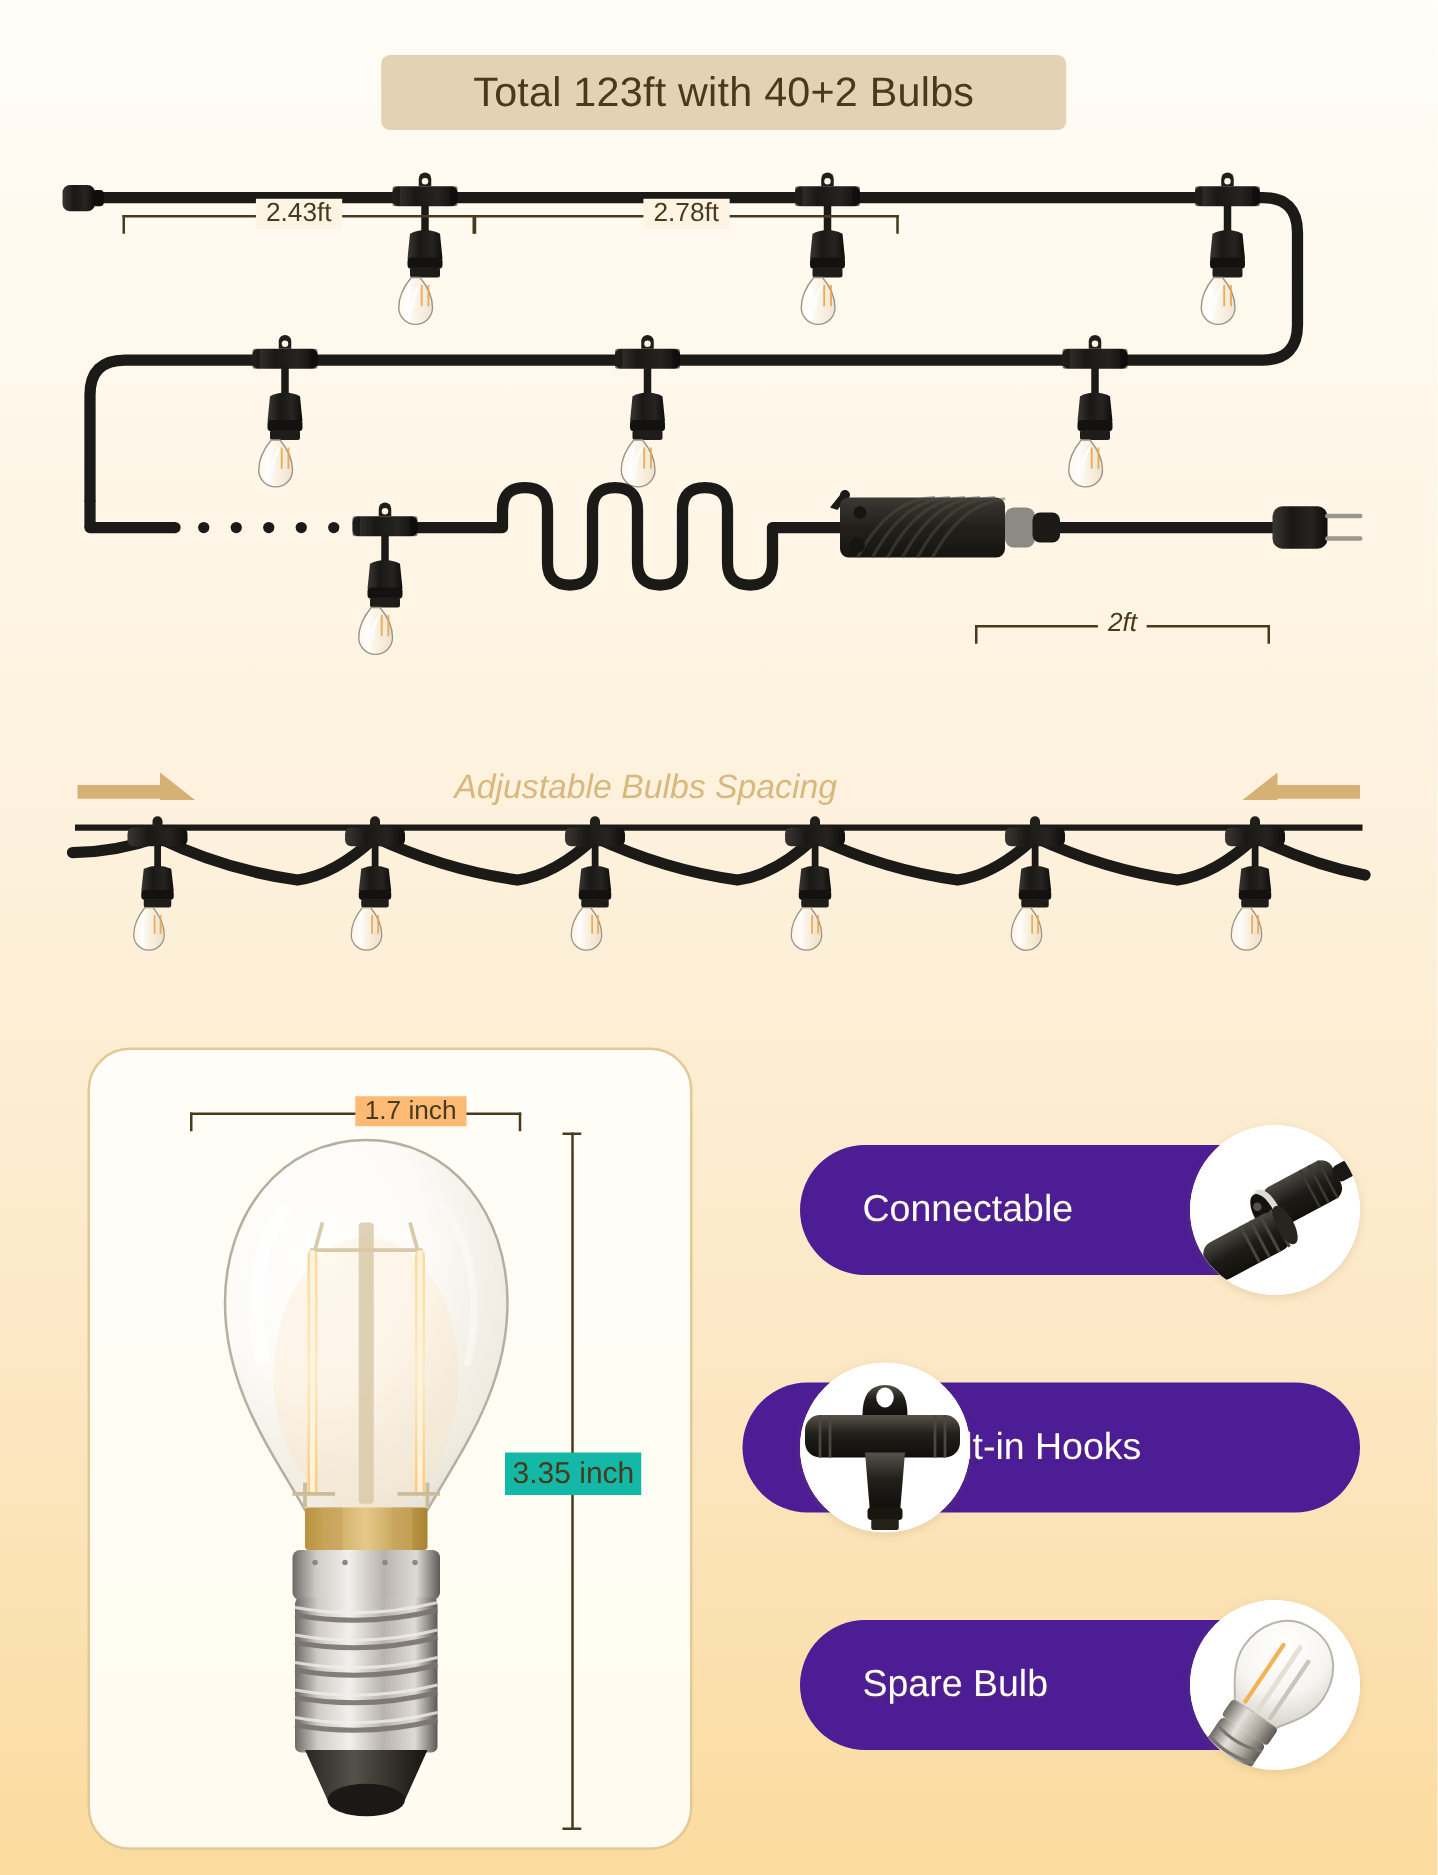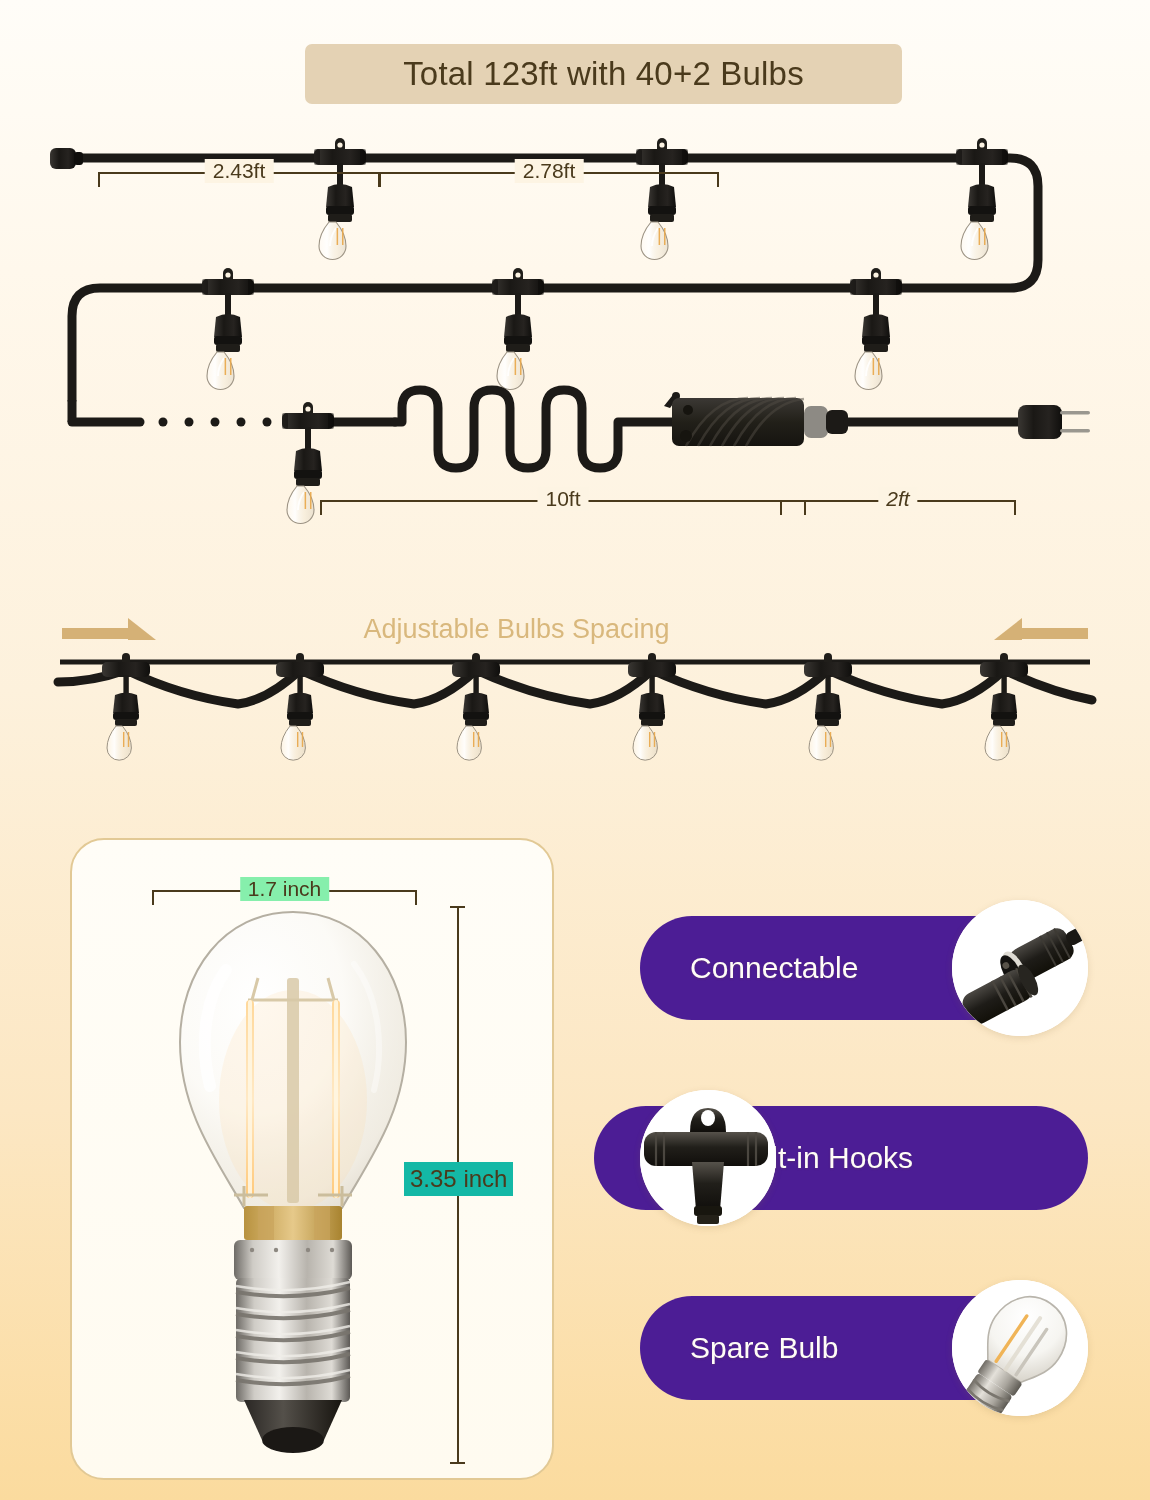--- a/index.html
+++ b/index.html
@@ -7,21 +7,21 @@
     width:1150px;height:1500px;overflow:hidden;
     font-family:"Liberation Sans", sans-serif;
     background:linear-gradient(180deg,#fffdf8 0%,#fff8ec 18%,#fdf1dc 46%,#fce7c3 74%,#fbdb9e 100%);
     position:relative;
   }
   .stage{position:absolute;inset:0;}
   .abs{position:absolute;}
 
   
   #title-banner{
-    left:305px;top:44px;width:597px;height:60px;
+    left:305px;top:44px;width:548px;height:60px;
     background:#e4d2b4;border-radius:7px;
     display:flex;align-items:center;justify-content:center;
   }
   #title-text{
     font-size:33px;color:#4a3a1c;letter-spacing:.2px;white-space:nowrap;
   }
   .dim-h{position:absolute;height:16px;}
   .dim-h .bar{position:absolute;left:0;right:0;top:0;height:1.6px;background:#4a3a1c;}
   .dim-h .tickL,.dim-h .tickR{position:absolute;top:0;width:1.6px;height:15px;background:#4a3a1c;}
   .dim-h .tickL{left:0;}
@@ -189,35 +189,29 @@
     <div class="lab">2.43ft</div>
   </div>
 
   <div class="dim-h" style="left:379px;top:172px;width:340px;">
     <div class="bar"></div>
       <div class="tickL"></div>
       <div class="tickR"></div>
     <div class="lab">2.78ft</div>
   </div>
 
-  <div class="dim-h" style="left:320px;top:500px;width:486px;">
-    <div class="bar"></div>
-      <div class="tickL"></div>
-      <div class="tickR"></div>
-    <div class="lab">10ft</div>
-  </div>
 
   <div class="dim-h" style="left:780px;top:500px;width:236px;font-style:italic;">
     <div class="bar"></div>
       <div class="tickL"></div>
       <div class="tickR"></div>
     <div class="lab">2ft</div>
   </div>
 
-  <div class="abs" style="left:0;top:614px;width:1033px;text-align:center;">
+  <div class="abs" style="left:0;top:614px;width:1033px;text-align:center;font-style:italic;">
     <span style="font-size:27px;color:#d9b87d;">Adjustable Bulbs Spacing</span>
   </div>
 
   <svg class="abs" style="left:0;top:612px;" width="1150" height="40" viewBox="0 0 1150 40">
     <g fill="#d5b176">
       <rect x="62" y="16" width="76" height="11"></rect>
       <path d="M 128 28 L 156 28 L 128 6 Z"></path>
     </g>
     <g fill="#d5b176">
       <rect x="1012" y="16" width="76" height="11"></rect>
@@ -370,21 +364,21 @@
 
       <path d="M 96 500 L 194 500 L 176 540 q -31 12 -62 0 Z" fill="url(#tipG)"></path>
       <ellipse cx="145" cy="540" rx="31" ry="13" fill="#1b1815"></ellipse>
     </g>
   </svg>
 
   <div class="dim-h" style="left:152px;top:890px;width:265px;">
     <div class="bar"></div>
       <div class="tickL"></div>
       <div class="tickR"></div>
-    <div class="lab" style="background:#86efac;">1.7 inch</div>
+    <div class="lab" style="background:#fdba74;margin-left:44px;">1.7 inch</div>
   </div>
 
   <div class="dim-v" style="left:450px;top:906px;height:558px;">
     <div class="bar"></div>
       <div class="tickT"></div>
       <div class="tickB"></div>
   </div>
   <div class="abs" style="left:404px;top:1162px;background:#14b8a6;padding:3px 6px;">
     <span style="font-size:24px;color:#4a3a1c;white-space:nowrap;">3.35 inch</span>
   </div>

